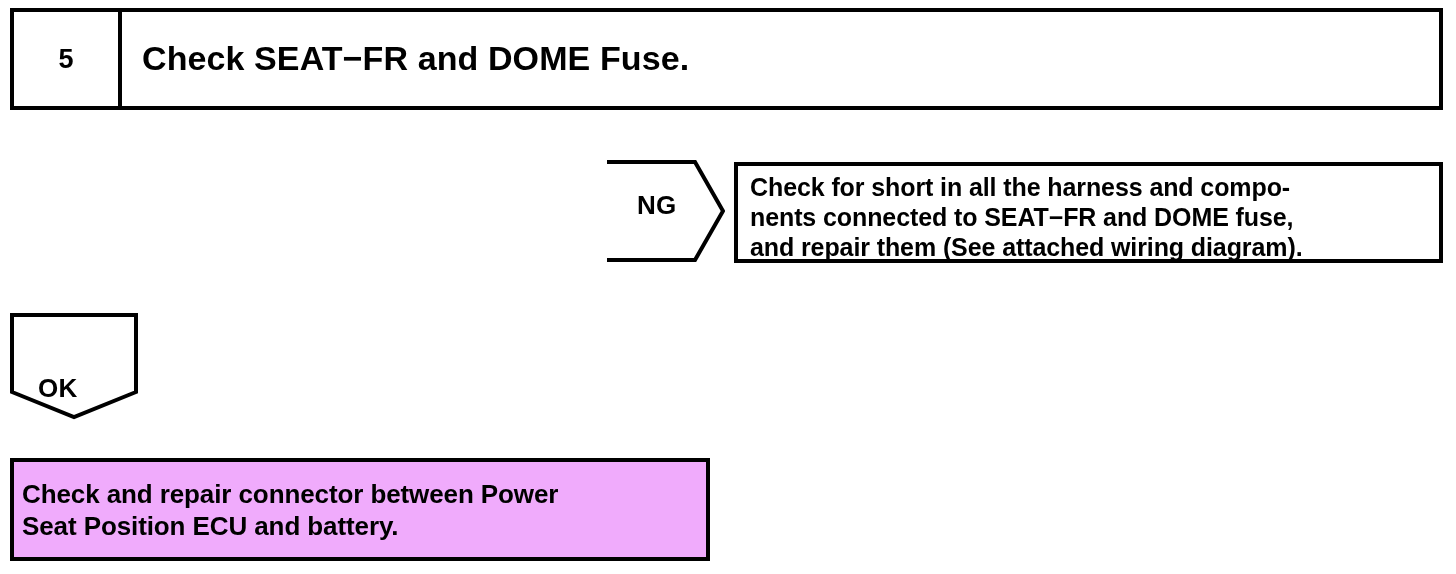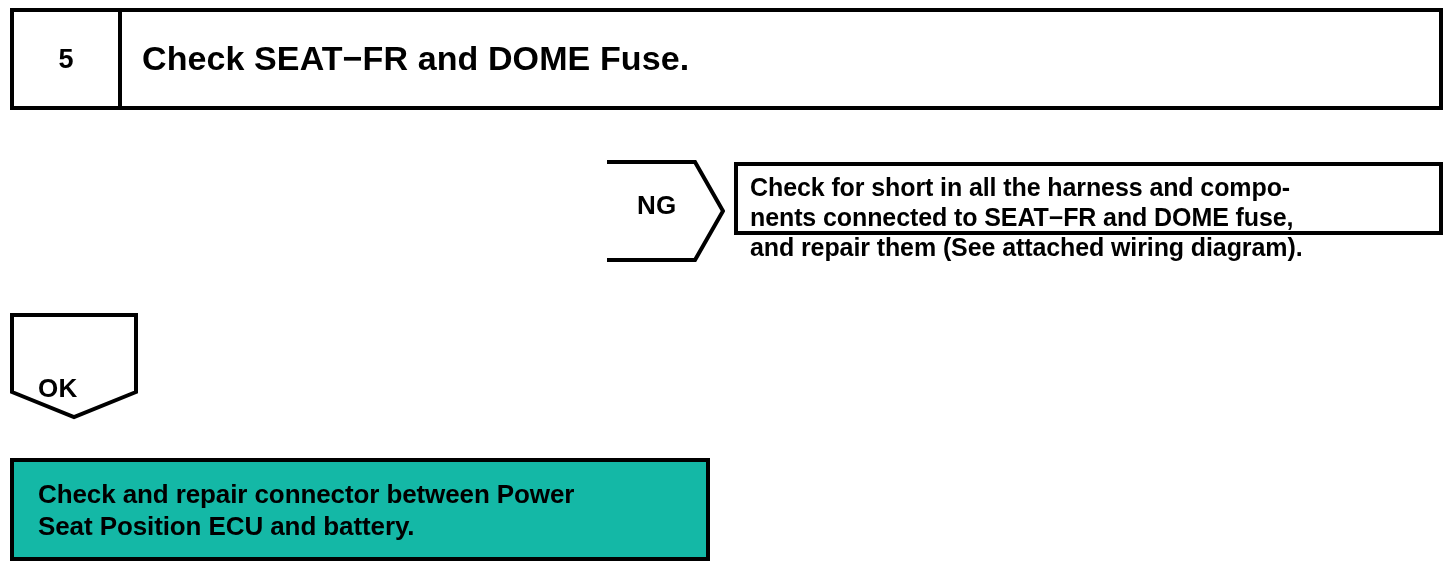--- a/index.html
+++ b/index.html
@@ -96,21 +96,21 @@
     letter-spacing: 0.3px;
     margin-top: 24px;
   }
 
   
   .ng-box {
     position: absolute;
     left: 734px;
     top: 162px;
     width: 709px;
-    height: 73px;
+    height: 101px;
     border: 4px solid #000;
     box-sizing: border-box;
     background: #fff;
     padding: 6px 8px 8px 12px;
   }
   .ng-text-line {
     font-size: 25px;
     font-weight: bold;
     line-height: 30px;
     letter-spacing: -0.1px;
@@ -143,25 +143,25 @@
 
   
   .result-box {
     position: absolute;
     left: 10px;
     top: 458px;
     width: 700px;
     height: 103px;
     border: 4px solid #000;
     box-sizing: border-box;
-    background: #14b8a6;
+    background: #f0abfc;
     display: flex;
     flex-direction: column;
     justify-content: center;
-    padding-left: 24px;
+    padding-left: 8px;
     box-sizing: border-box;
   }
   .result-text-line {
     font-size: 26px;
     font-weight: bold;
     line-height: 32px;
     letter-spacing: -0.1px;
     white-space: nowrap;
   }
 </style>

